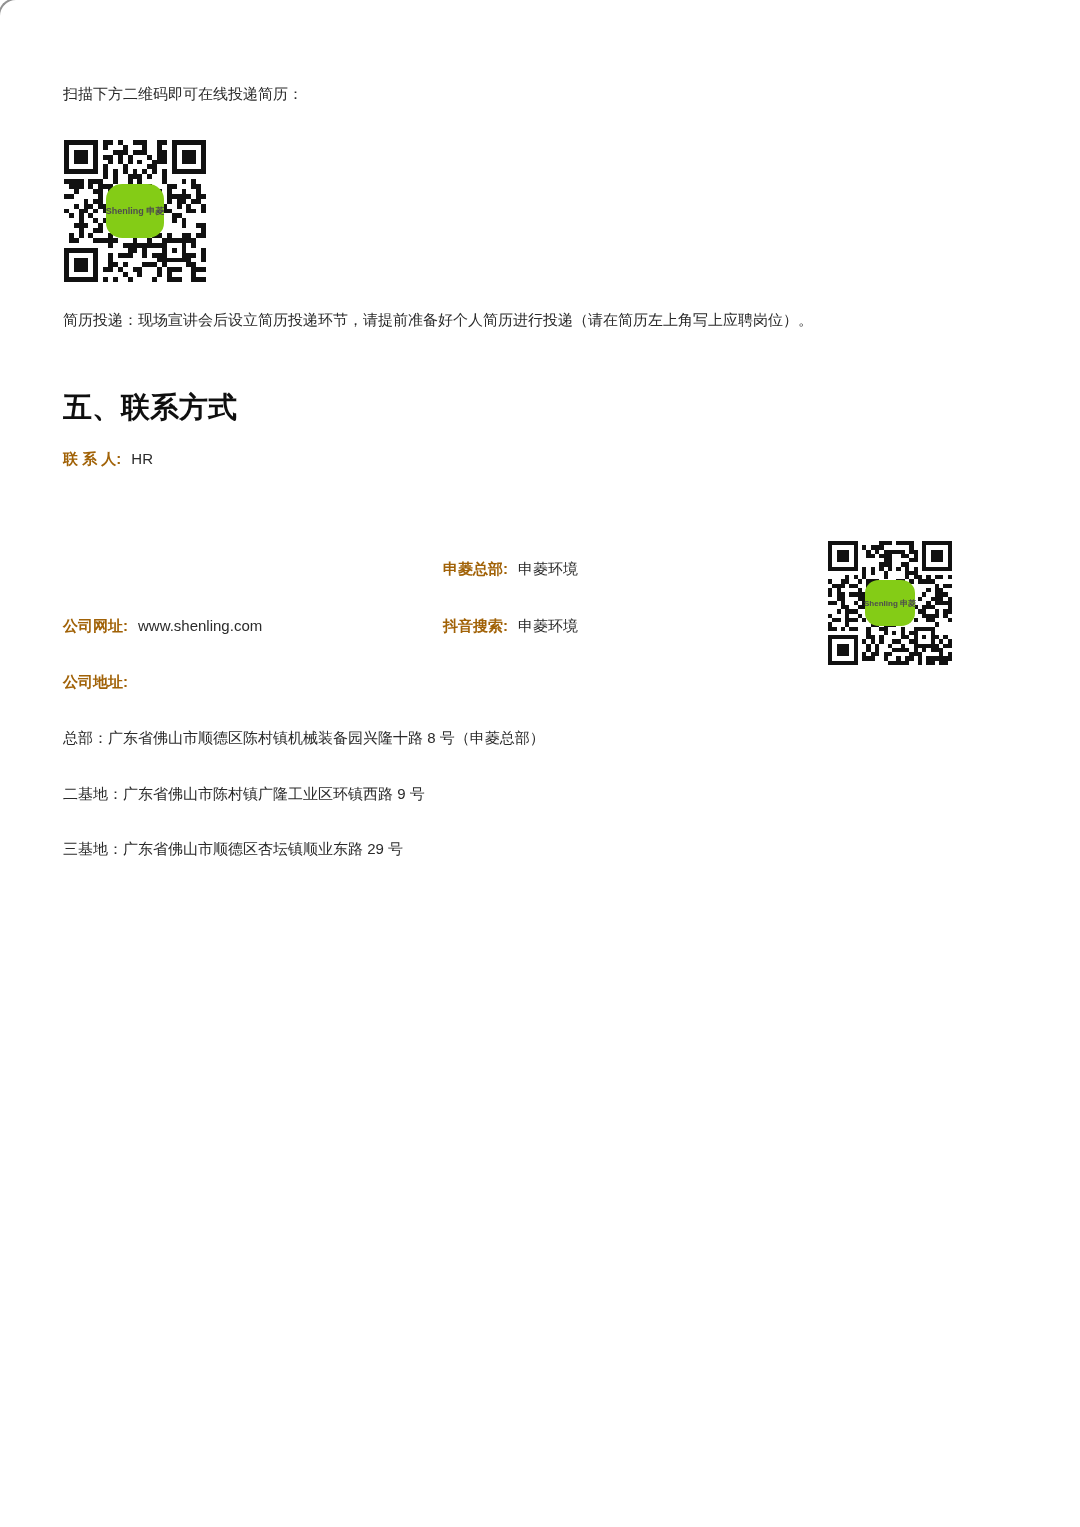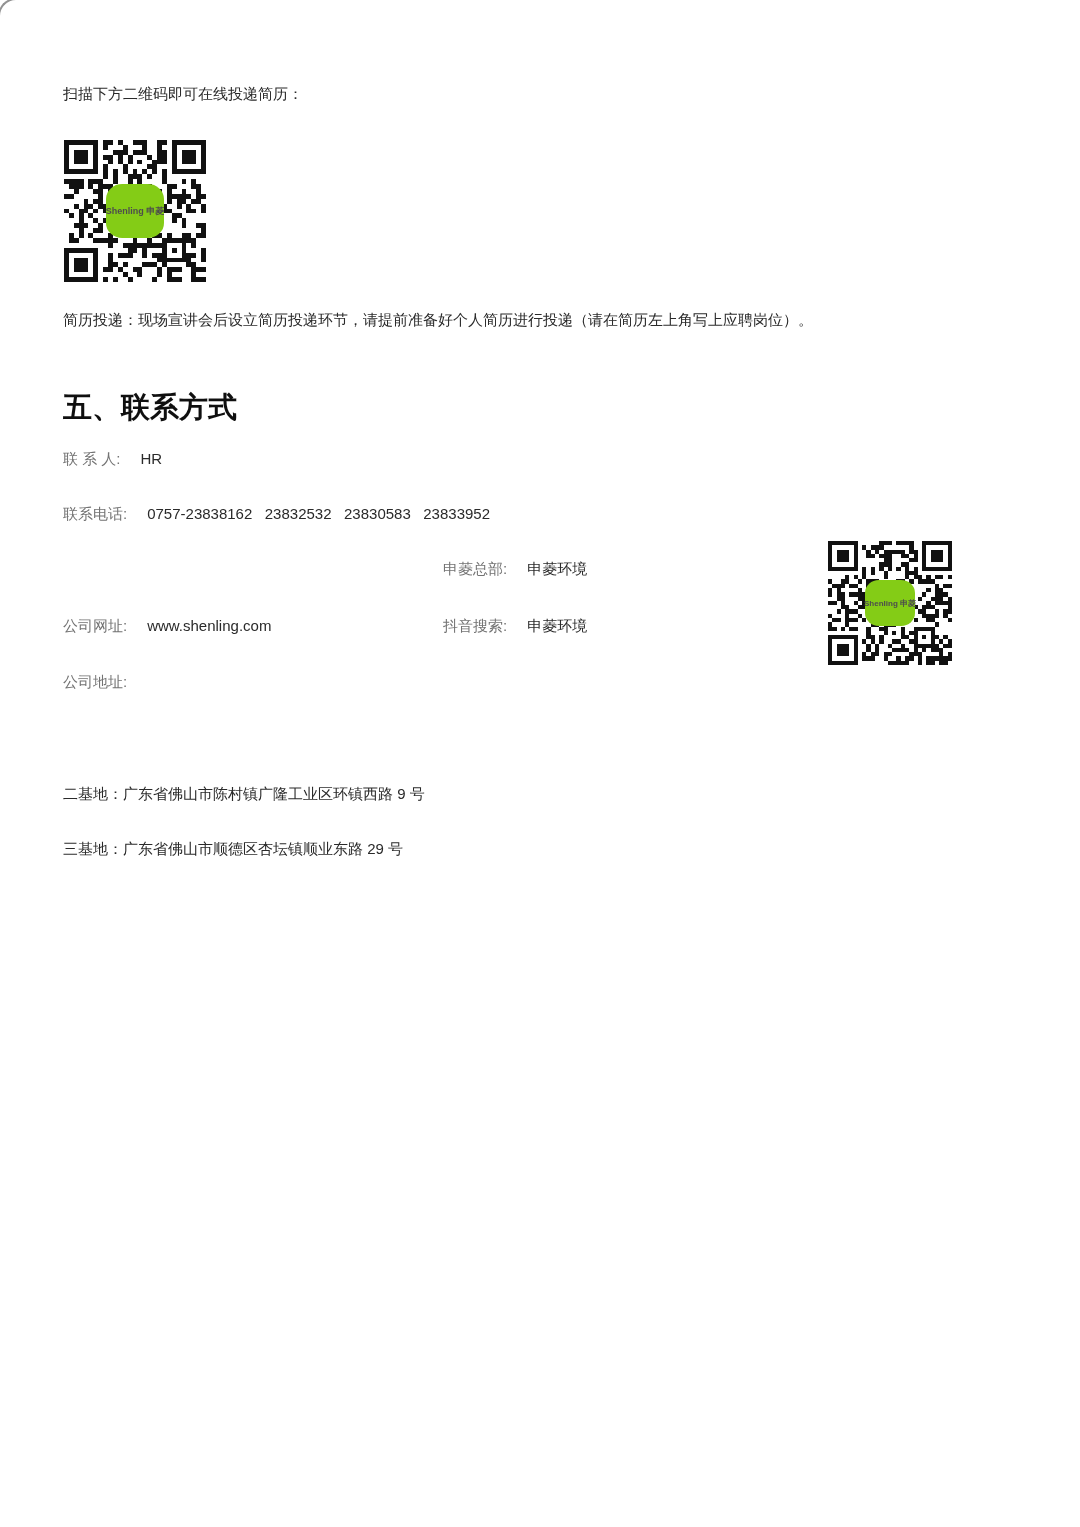--- a/index.html
+++ b/index.html
@@ -10,22 +10,22 @@
   }
   .corner{
     position:absolute;left:-2px;top:-2px;width:34px;height:34px;
     border-top:2px solid #3a3a3a;border-left:2px solid #3a3a3a;
     border-top-left-radius:18px;opacity:.55;
   }
   .line{
     position:absolute;left:63px;font-size:15px;line-height:1.35;
     white-space:nowrap;color:#2a2a2a;
   }
-  .lbl{font-weight:400;color:#737373;}
-  .val{margin-left:20px;}
+  .lbl{font-weight:700;color:#a16207;}
+  .val{margin-left:10px;}
   .pre{white-space:pre;}
   .title{font-size:29px;font-weight:700;color:#0f0f0f;}
   .qr{position:absolute;}
   .qr svg{display:block;shape-rendering:crispEdges;}
   .qr-logo{
     position:absolute;left:50%;top:50%;transform:translate(-50%,-50%);
     background:#84cc16;border-radius:28%;
     display:flex;align-items:center;justify-content:center;
     color:#4d4d4d;font-weight:700;text-align:center;white-space:nowrap;
   }
@@ -443,23 +443,20 @@
   </div>
 
   <div class="line" style="top:310px">简历投递：现场宣讲会后设立简历投递环节，请提前准备好个人简历进行投递（请在简历左上角写上应聘岗位）。</div>
 
   <div class="line title" style="top:388px">五、联系方式</div>
 
   <div class="line" style="top:449px">
     <span class="lbl">联 系 人:</span><span class="val">HR</span>
   </div>
 
-  <div class="line" style="top:504px">
-    <span class="lbl">联系电话:</span><span class="val pre">0757-23838162   23832532   23830583   23833952</span>
-  </div>
 
 
   <div class="line" style="left:443px;top:559px">
     <span class="lbl">申菱总部:</span><span class="val">申菱环境</span>
   </div>
 
   <div class="line" style="top:616px">
     <span class="lbl">公司网址:</span><span class="val">www.shenling.com</span>
   </div>
 
@@ -875,17 +872,18 @@
           <rect x="24" y="28" width="1" height="1"></rect>
           <rect x="26" y="28" width="1" height="1"></rect>
           <rect x="27" y="28" width="1" height="1"></rect>
         </g>
       </svg>
     <div class="qr-logo" style="width:50px;height:46px;font-size:8px">Shenling 申菱</div>
   </div>
 
   <div class="line lbl" style="top:672px">公司地址:</div>
 
+  <div class="line" style="top:728px">总部：广东省佛山市顺德区陈村镇机械装备园兴隆十路 8 号（申菱总部）</div>
 
   <div class="line" style="top:784px">二基地：广东省佛山市陈村镇广隆工业区环镇西路 9 号</div>
 
   <div class="line" style="top:839px">三基地：广东省佛山市顺德区杏坛镇顺业东路 29 号</div>
 </div>
 
 </body></html>

